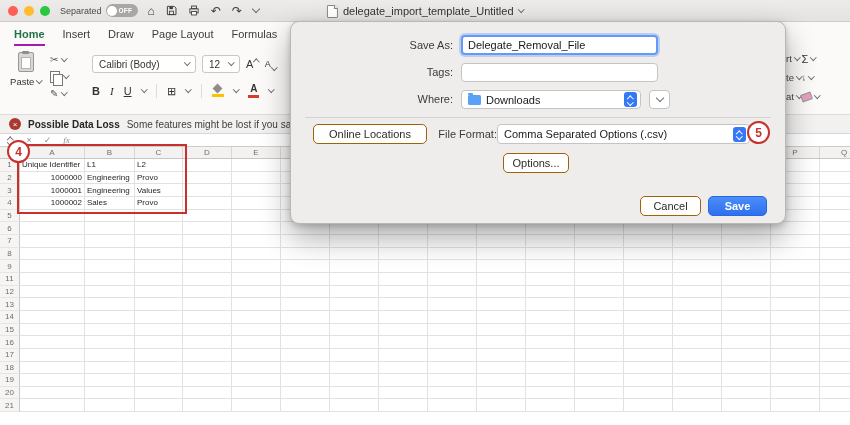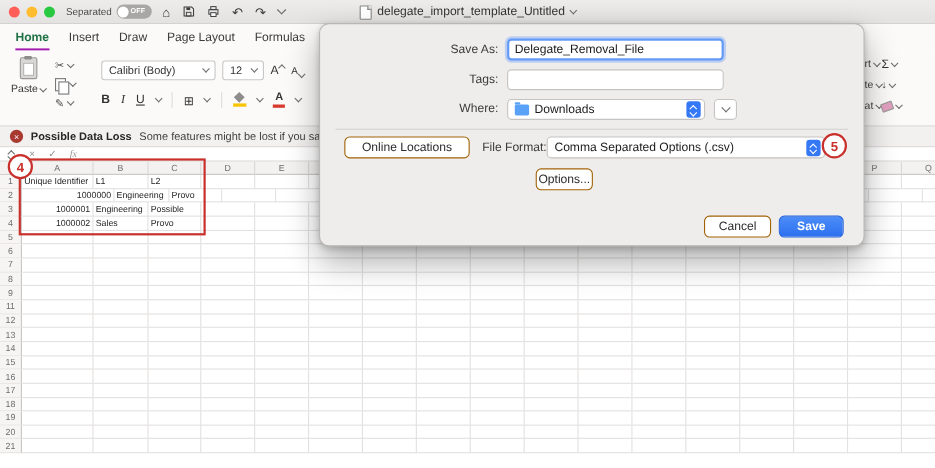--- a/index.html
+++ b/index.html
@@ -91,21 +91,21 @@
   .fld.tags{top:41px;}
   .dd{position:absolute;background:#fff;border:1px solid #c6c4c2;border-radius:4px;display:flex;align-items:center;gap:5px;padding:0 3px 0 6px;box-sizing:border-box;font-size:11px;color:#1a1a1a;}
   .dd.where{left:170px;top:68px;width:180px;height:19px;}
   .dd.fmtdd{left:206px;top:102px;width:253px;height:20px;}
   .ddtext{white-space:nowrap;overflow:hidden;}
   .stepper{margin-left:auto;width:13px;height:15px;background:#3478f6;border-radius:3px;display:flex;flex-direction:column;align-items:center;justify-content:center;gap:1px;flex:0 0 auto;}
   .ddextra{position:absolute;left:358px;top:68px;width:21px;height:19px;background:#fff;border:1px solid #c6c4c2;border-radius:4px;display:flex;align-items:center;justify-content:center;box-sizing:border-box;}
   .dsep{position:absolute;left:14px;right:14px;top:95px;height:1px;background:#d4d2d0;}
   .btn{position:absolute;height:20px;background:#fff;border:1px solid #a16207;border-radius:5px;font-size:11px;color:#2c2c2c;display:flex;align-items:center;justify-content:center;box-sizing:border-box;white-space:nowrap;}
   .btn.ol{left:22px;top:102px;width:114px;}
-  .btn.opt{left:196px;top:131px;width:52px;}
+  .btn.opt{left:212px;top:131px;width:66px;}
   .btn.cancel{left:349px;top:174px;width:61px;}
   .btn.save{left:417px;top:174px;width:59px;background:linear-gradient(#4b8df8,#2e70ef);color:#fff;border-color:#2a66dd;font-weight:bold;}
   .dlab.fmt{left:124px;width:82px;top:106px;}
   .folder{width:13px;height:10px;background:#5aa2f7;border-radius:1.5px;position:relative;flex:0 0 auto;}
   .folder::before{content:'';position:absolute;top:-2px;left:0;width:5px;height:2px;background:#5aa2f7;border-radius:1px 1px 0 0;}
 
   
   .redrect{position:absolute;left:17px;top:144px;width:170px;height:70px;border:2px solid #c9302c;z-index:15;box-sizing:border-box;}
   .badge{position:absolute;width:23px;height:23px;border-radius:50%;background:#fff;border:2.5px solid #c9302c;color:#c9302c;font-weight:bold;font-size:12px;display:flex;align-items:center;justify-content:center;z-index:30;box-sizing:border-box;}
   .badge4{left:7px;top:140px;}
@@ -310,21 +310,21 @@
           <div class="cell" style="width: 49px;"></div>
           <div class="cell" style="width: 49px;"></div>
           <div class="cell" style="width: 49px;"></div>
           <div class="cell" style="width: 49px;"></div>
           <div class="cell" style="width: 49px;"></div>
           <div class="cell" style="width: 49px;"></div>
           <div class="cell" style="width: 49px;"></div>
         </div>
         <div class="grow-line">
           <div class="rn">2</div>
-          <div class="cell num" style="width: 84px; text-align: center;">1000000</div>
+          <div class="cell num" style="width: 65px; text-align: center;">1000000</div>
           <div class="cell" style="width: 50px;">Engineering</div>
           <div class="cell" style="width: 48px;">Provo</div>
           <div class="cell" style="width: 49px;"></div>
           <div class="cell" style="width: 49px;"></div>
           <div class="cell" style="width: 49px;"></div>
           <div class="cell" style="width: 49px;"></div>
           <div class="cell" style="width: 49px;"></div>
           <div class="cell" style="width: 49px;"></div>
           <div class="cell" style="width: 49px;"></div>
           <div class="cell" style="width: 49px;"></div>
@@ -332,21 +332,21 @@
           <div class="cell" style="width: 49px;"></div>
           <div class="cell" style="width: 49px;"></div>
           <div class="cell" style="width: 49px;"></div>
           <div class="cell" style="width: 49px;"></div>
           <div class="cell" style="width: 49px;"></div>
         </div>
         <div class="grow-line">
           <div class="rn">3</div>
           <div class="cell num" style="width: 65px;">1000001</div>
           <div class="cell" style="width: 50px;">Engineering</div>
-          <div class="cell" style="width: 48px;">Possible</div>
+          <div class="cell" style="width: 48px;">Values</div>
           <div class="cell" style="width: 49px;"></div>
           <div class="cell" style="width: 49px;"></div>
           <div class="cell" style="width: 49px;"></div>
           <div class="cell" style="width: 49px;"></div>
           <div class="cell" style="width: 49px;"></div>
           <div class="cell" style="width: 49px;"></div>
           <div class="cell" style="width: 49px;"></div>
           <div class="cell" style="width: 49px;"></div>
           <div class="cell" style="width: 49px;"></div>
           <div class="cell" style="width: 49px;"></div>

